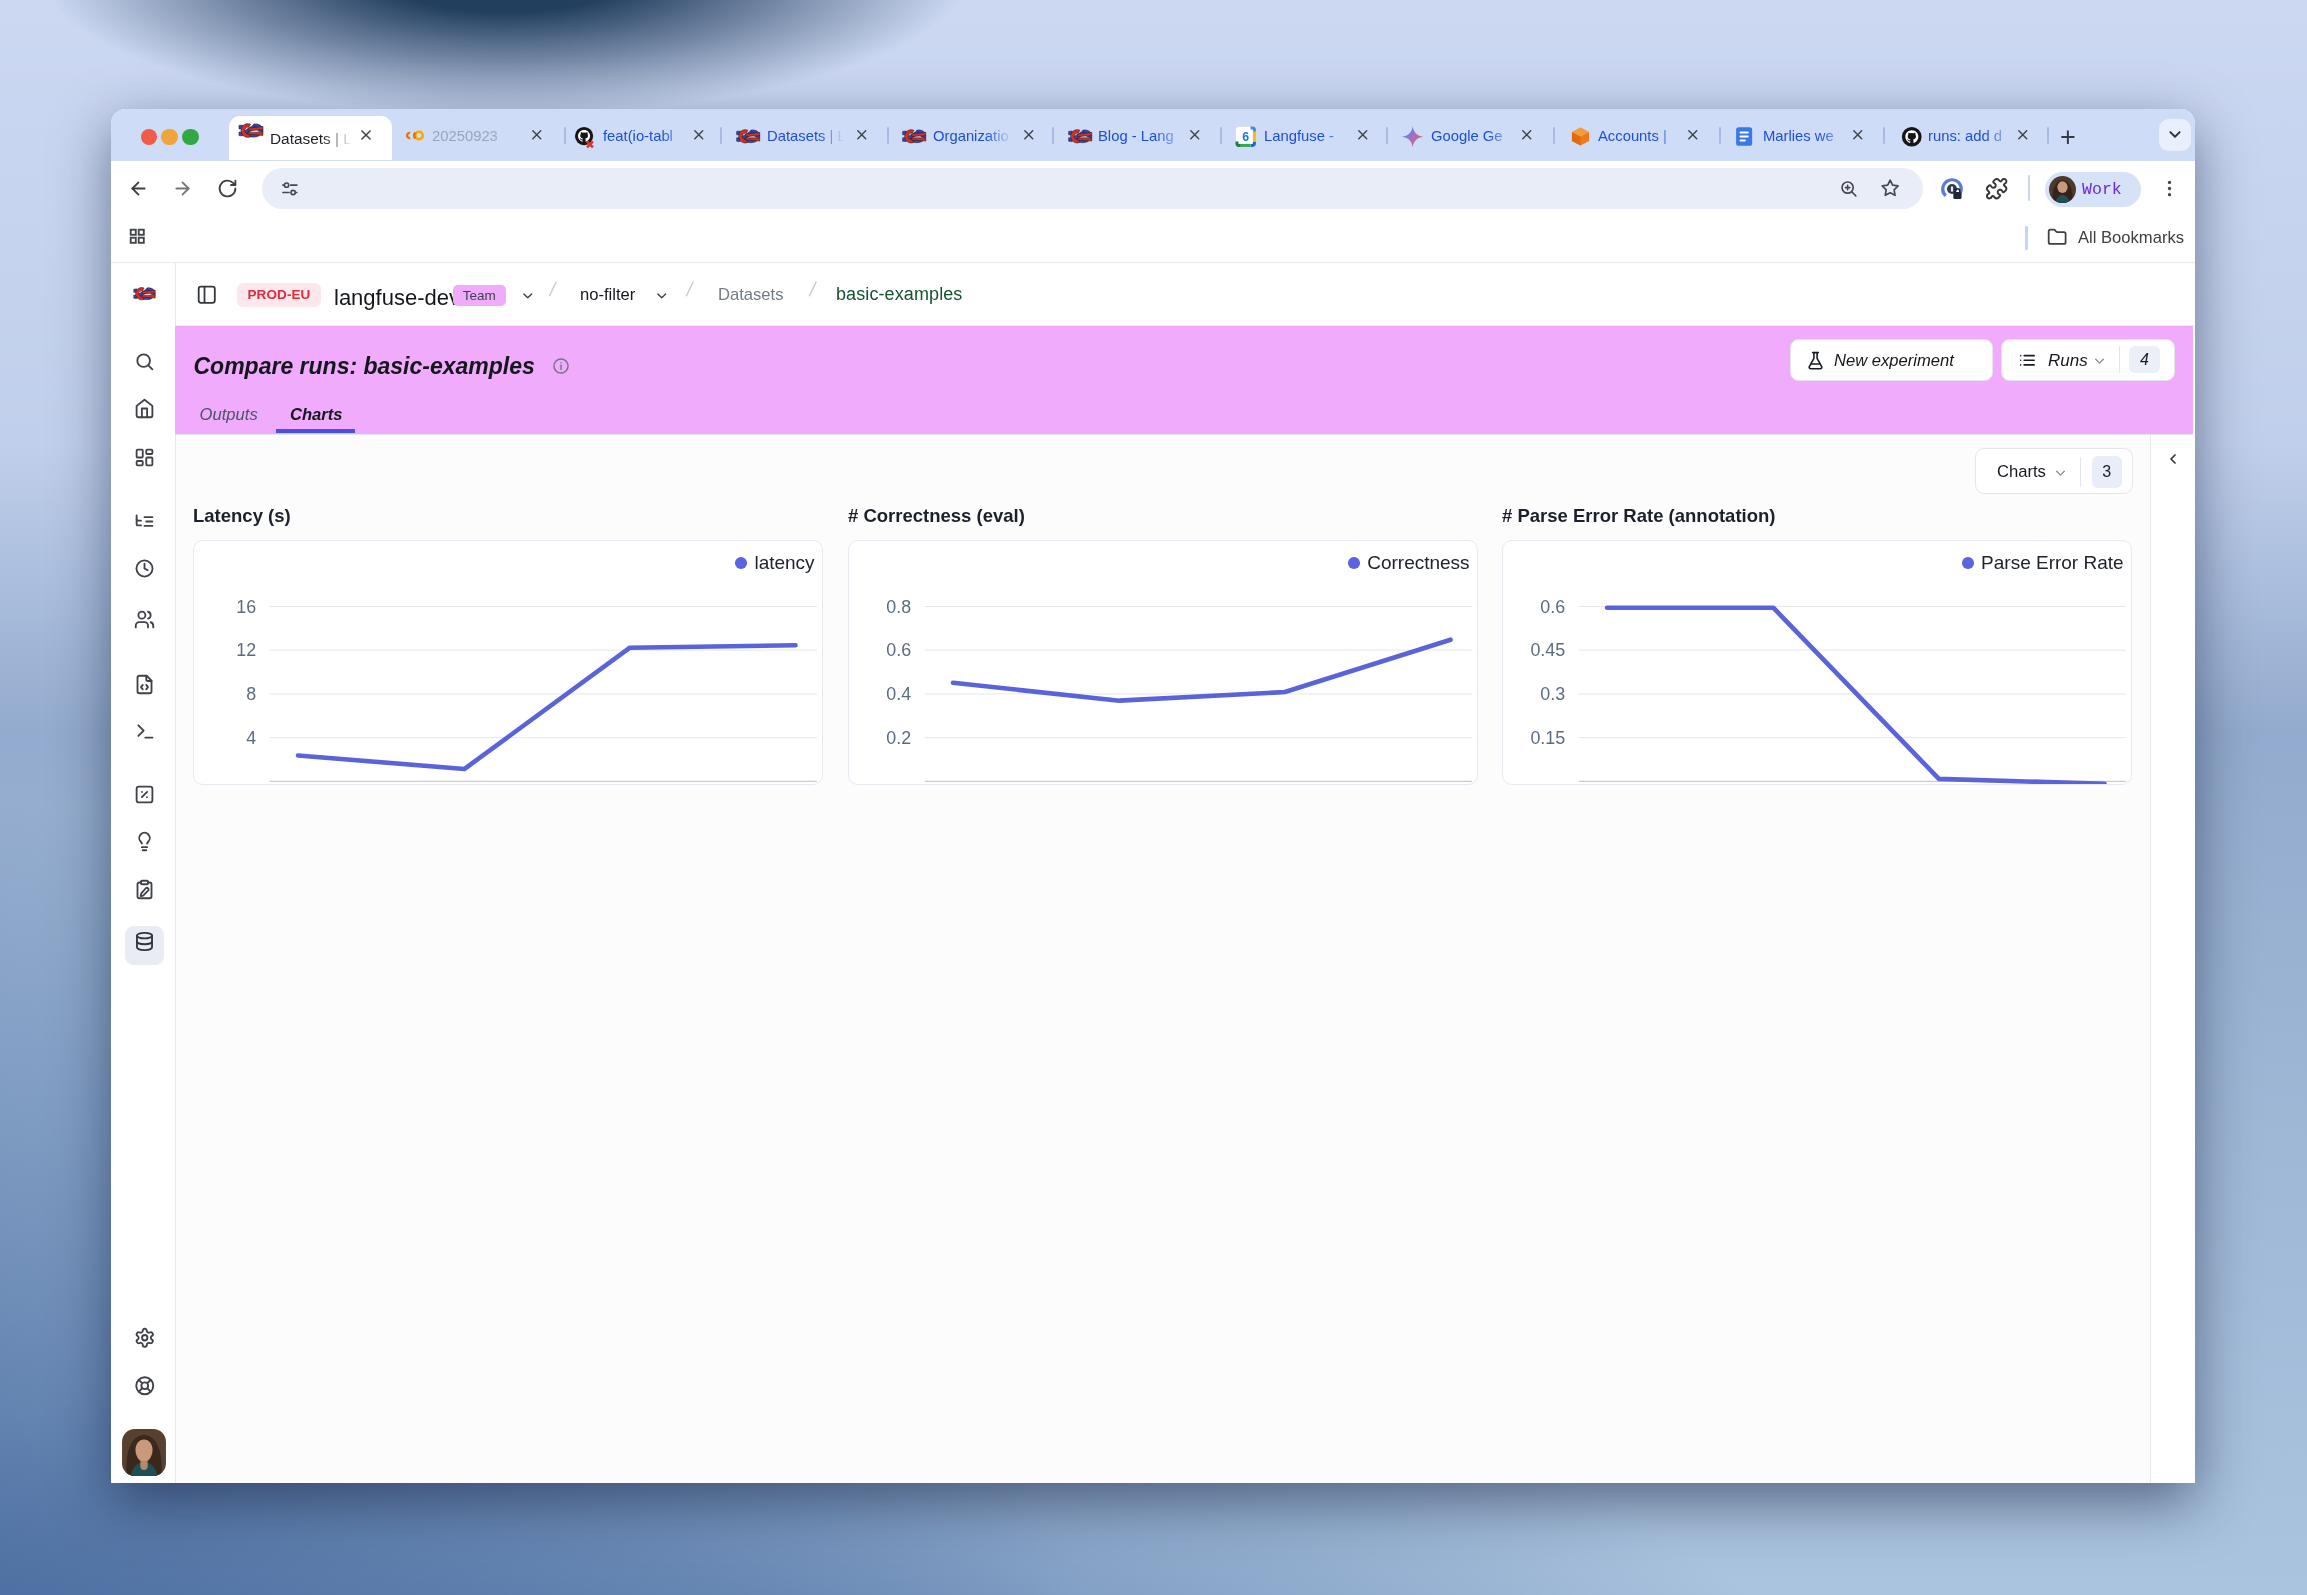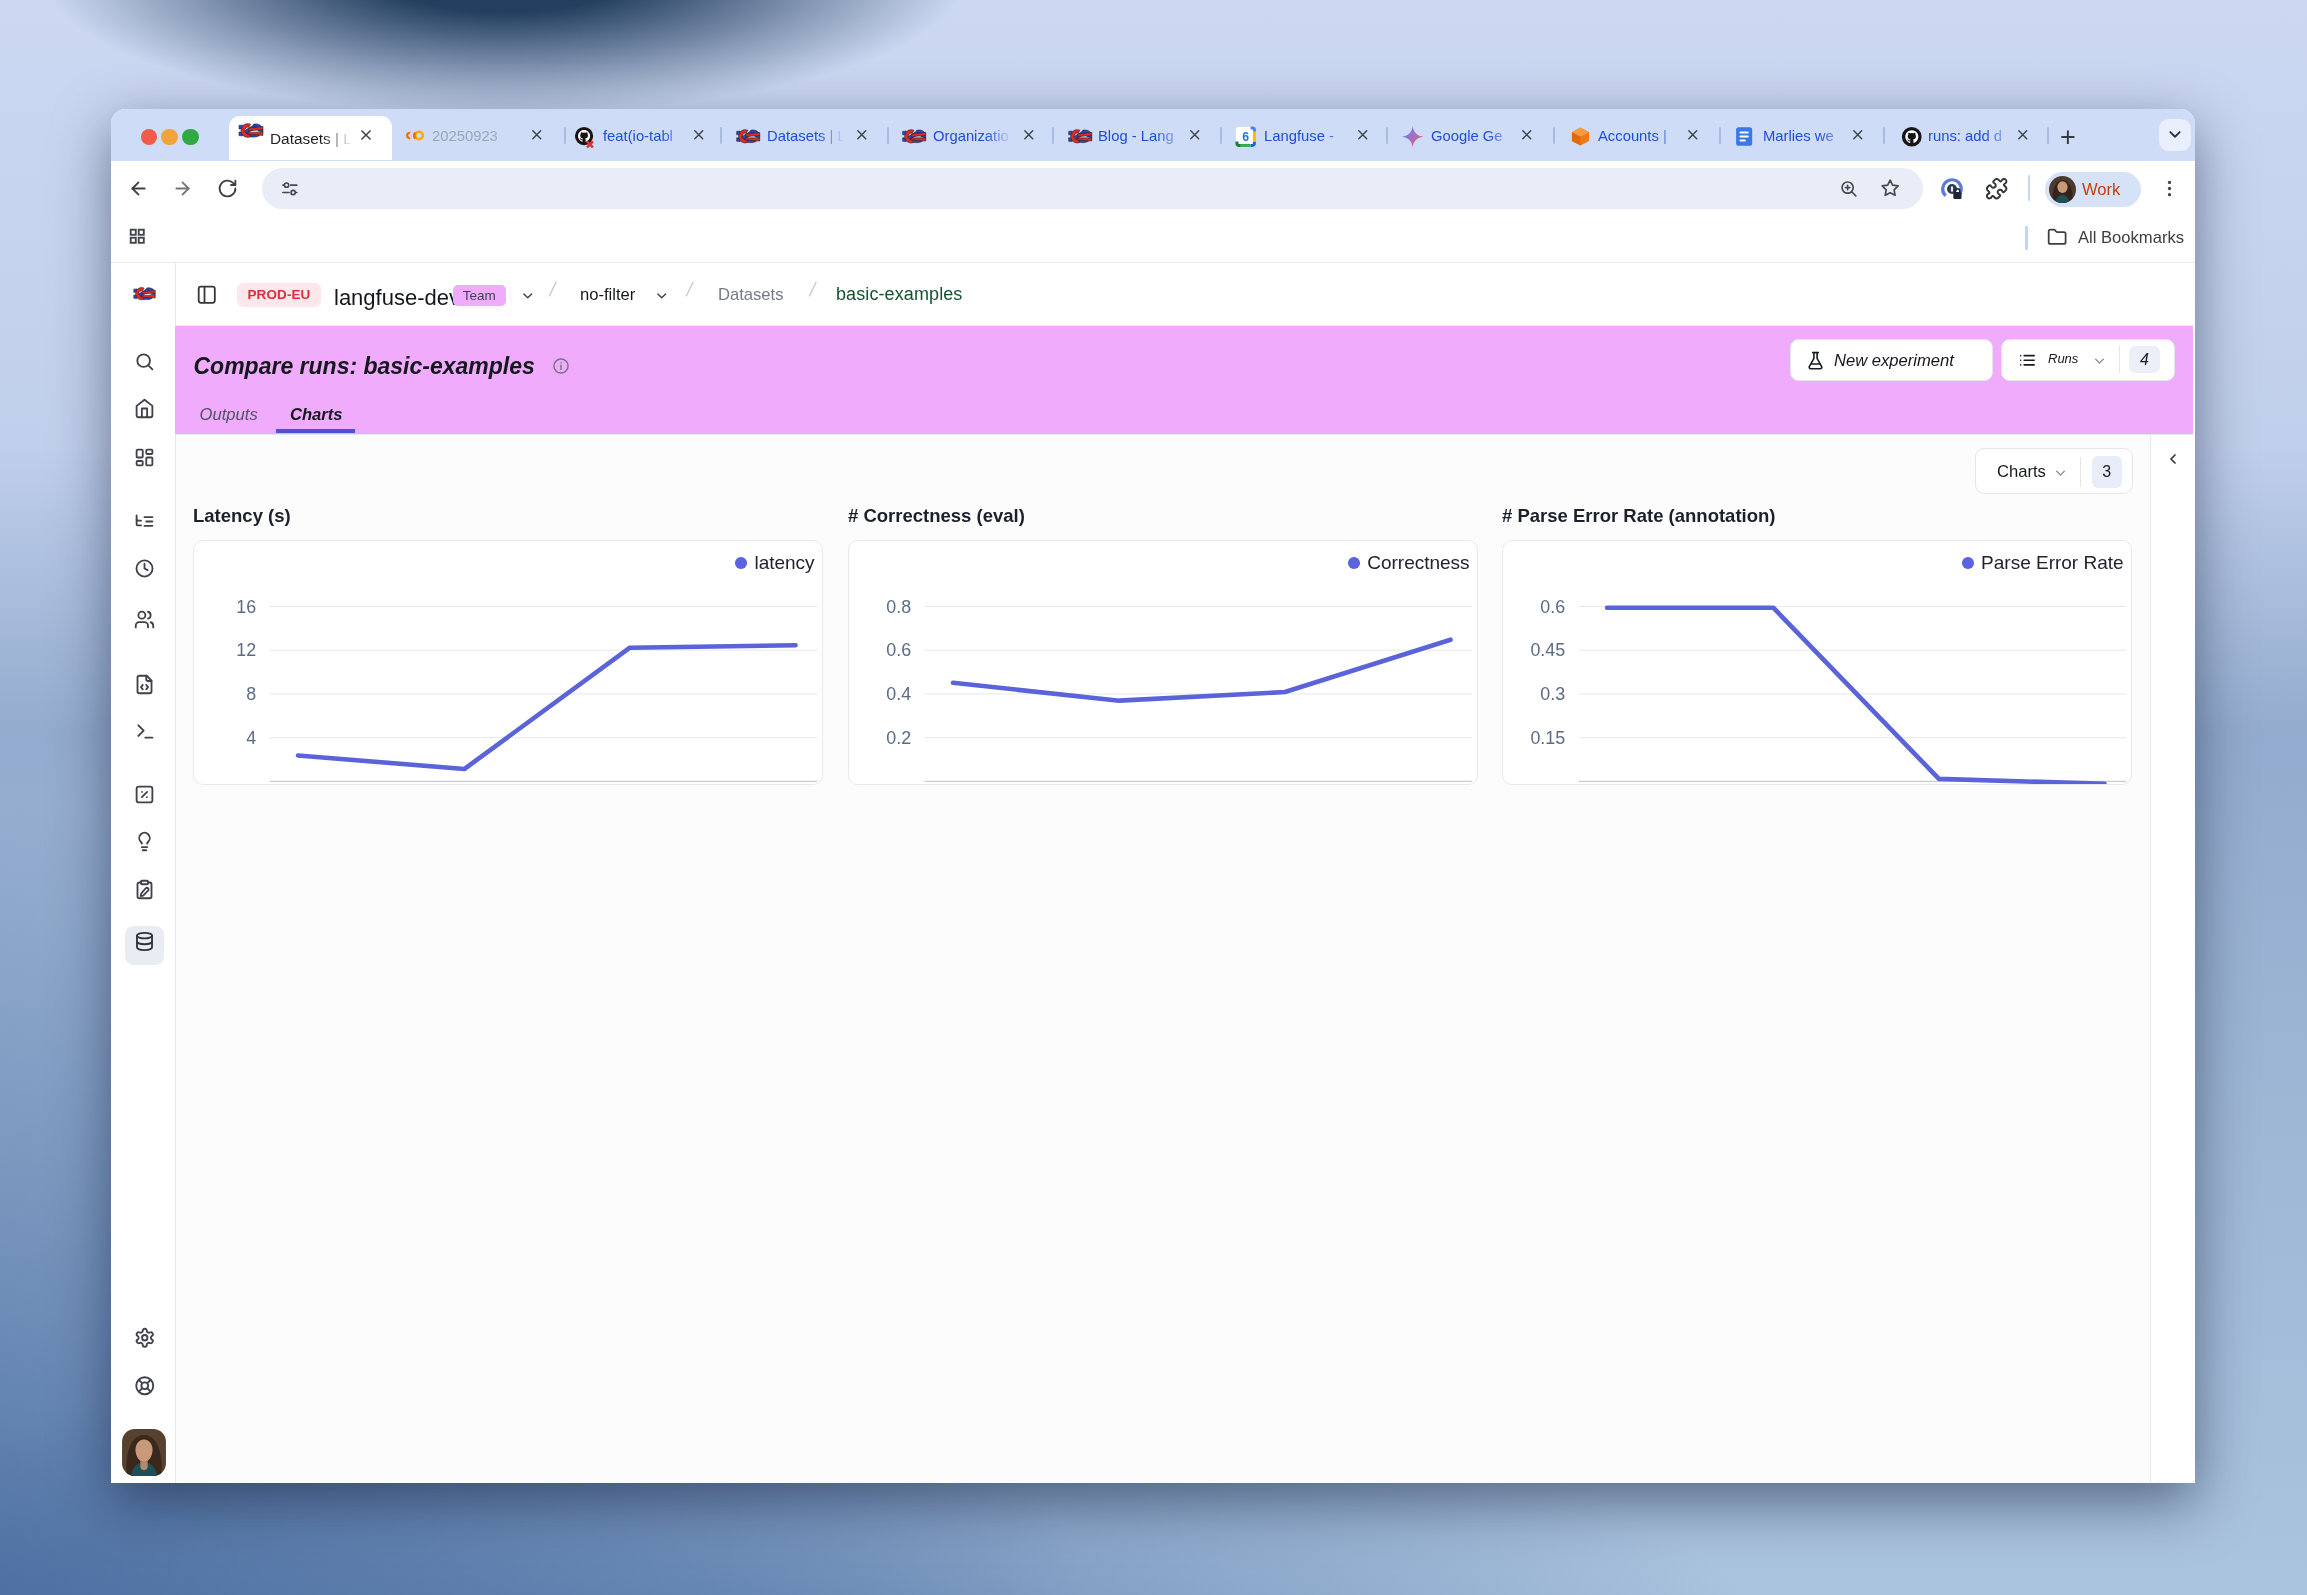--- a/index.html
+++ b/index.html
@@ -274,21 +274,21 @@
               <circle cx="22" cy="22" r="22"></circle>
             </clipPath>
           </defs>
           <g clip-path="url(#avc)">
             <rect width="44" height="44" fill="#4c3a2c"></rect>
             <path d="M6 44C4 24 10 7 22 7s18 17 16 37z" fill="#33231a"></path>
             <ellipse cx="22" cy="18" rx="8.4" ry="9.6" fill="#c9997c"></ellipse>
             <path d="M10 44c2-9 6.5-13 12-13s10 4 12 13z" fill="#1d4f55"></path>
           </g>
         </svg>
-      <div class="abs" style="left:37px; top:8px; font-size:16.6px; color:#c2410c;">Work</div>
+      <div class="abs" style="left:37px; top:8px; font-size:16.6px; color:#6d28d9;font-family:Liberation Mono, monospace;">Work</div>
     </div>
     <svg class="abs" style="left:2048px; top:17px;" width="21" height="21" viewBox="0 0 24 24" fill="#41454a">
         <circle cx="12" cy="5" r="1.9"></circle>
         <circle cx="12" cy="12" r="1.9"></circle>
         <circle cx="12" cy="19" r="1.9"></circle>
       </svg>
   </div>
 
   <div class="bookmarks" id="bookmarksrow">
     <svg class="abs" style="left:16.6px; top:8px;" width="18.5" height="18.5" viewBox="0 0 24 24" fill="none" stroke="#41454a" stroke-width="2.4">
@@ -441,21 +441,21 @@
     </div>
     <div class="btn" style="left:1826px; top:13px; width:174px; height:42px;">
       <svg class="abs" style="left:16px; top:11px;" width="18.5" height="18.5" viewBox="0 0 24 24" fill="none" stroke="#191c21" stroke-width="2" stroke-linecap="round" stroke-linejoin="round">
           <path d="M8 6h13"></path>
           <path d="M8 12h13"></path>
           <path d="M8 18h13"></path>
           <path d="M3.5 6h.01"></path>
           <path d="M3.5 12h.01"></path>
           <path d="M3.5 18h.01"></path>
         </svg>
-      <div class="abs" style="left:46px; top:10.5px; font-size:13px; font-weight:500; color:#16181d;">Runs</div>
+      <div class="abs" style="left:46px; top:10.5px; font-size:17px; font-weight:500; color:#16181d;">Runs</div>
       <svg class="abs" style="left:91px; top:16px;" width="13" height="11" viewBox="0 0 24 20" fill="none" stroke="#8a9099" stroke-width="2.6" stroke-linecap="round" stroke-linejoin="round">
           <path d="m5 6 7 7 7-7"></path>
         </svg>
       <div class="abs" style="left:117px; top:6.2px; width:1.2px; height:27px; background:#e3e5e9;"></div>
       <div class="abs" style="left:127px; top:6.2px; width:31px; height:27px; background:#eceff8; border-radius:6.2px; font-size:16px; color:#1a1d22; text-align:center; line-height:27px;">4</div>
     </div>
   </div>
 
   <div class="content" id="contentarea">
     <div class="btn" style="left:1799px; top:13px; width:158px; height:46px; border-radius:9.2px;">

